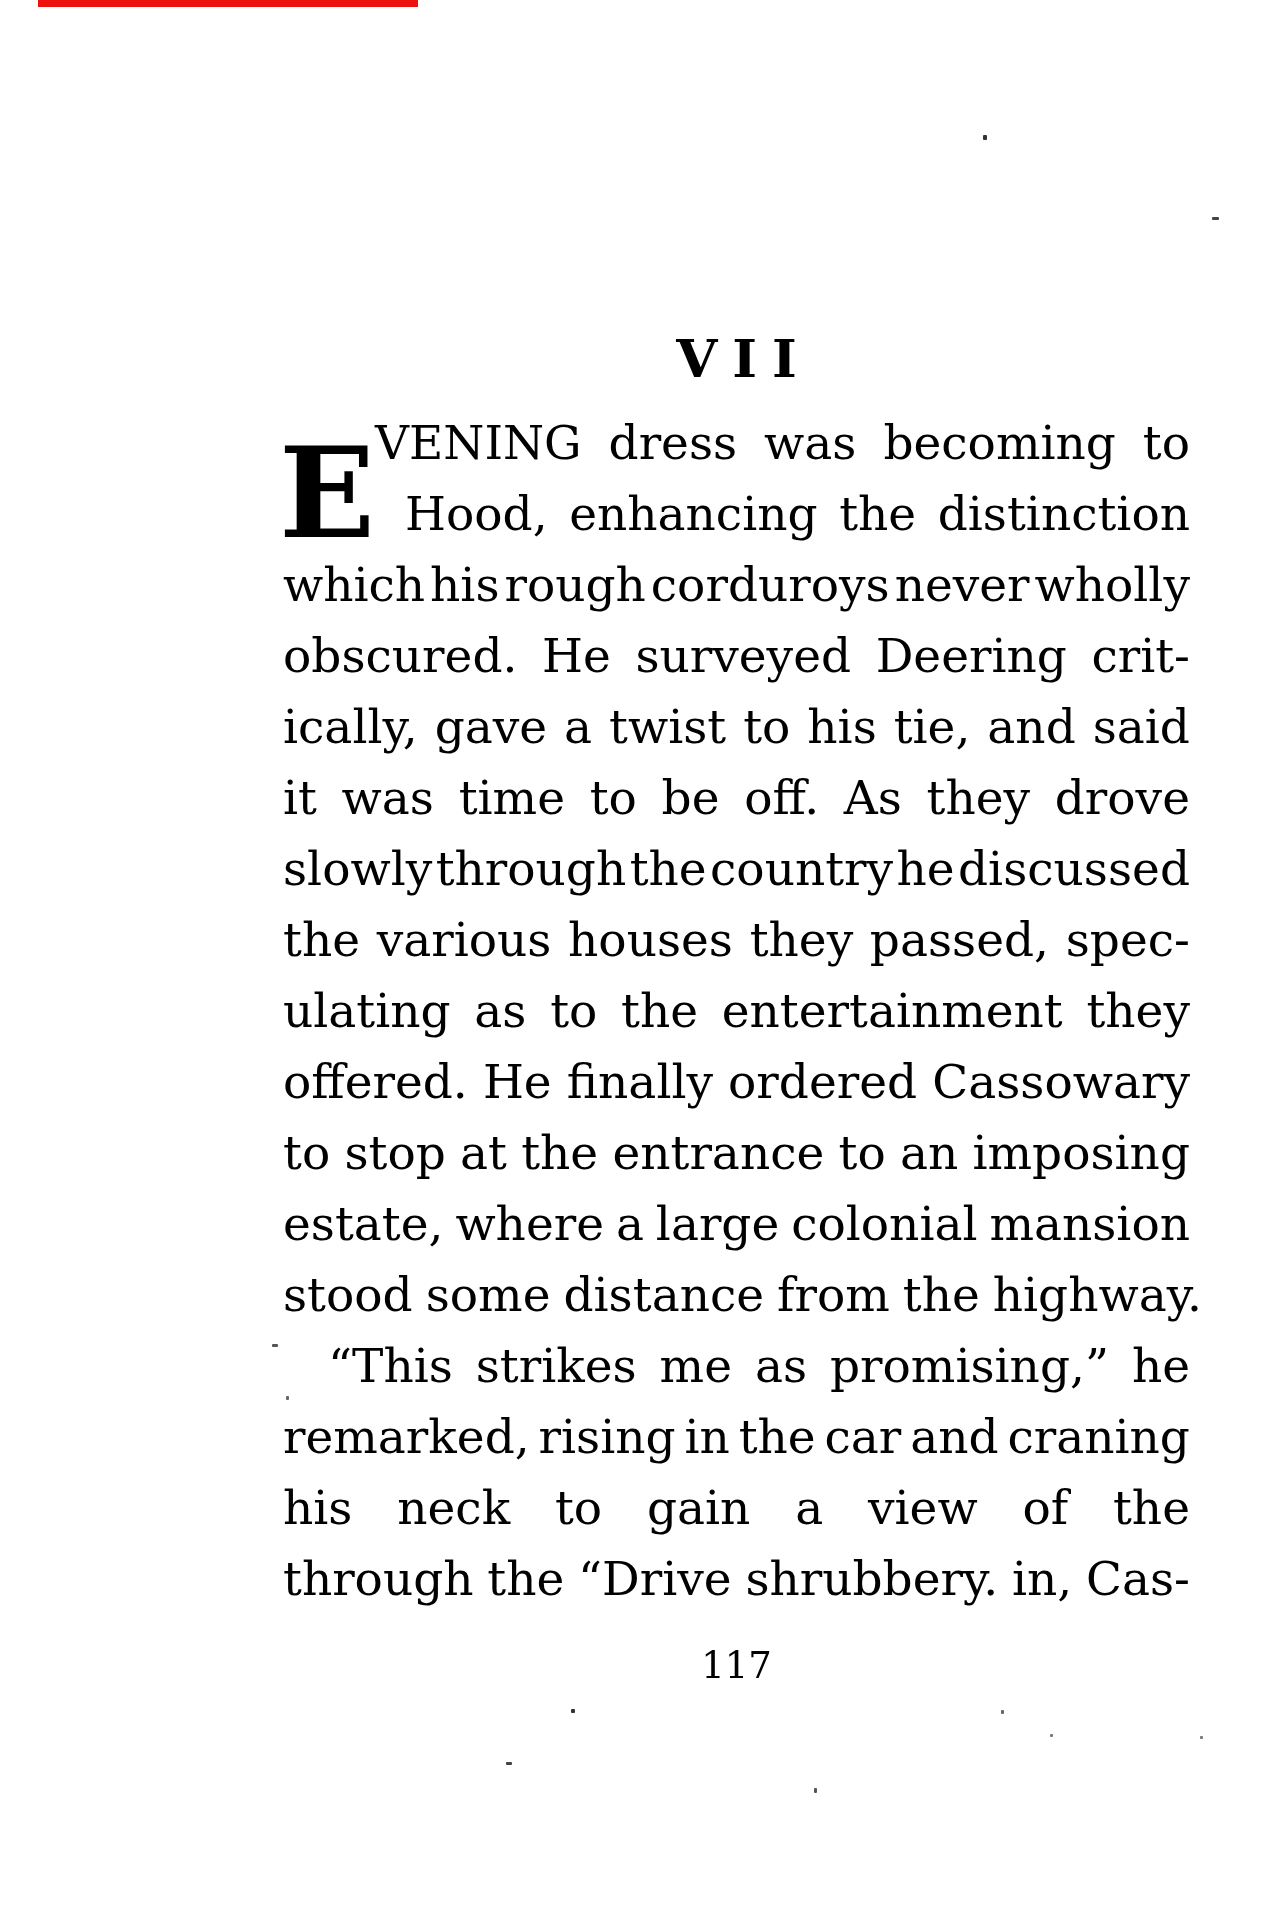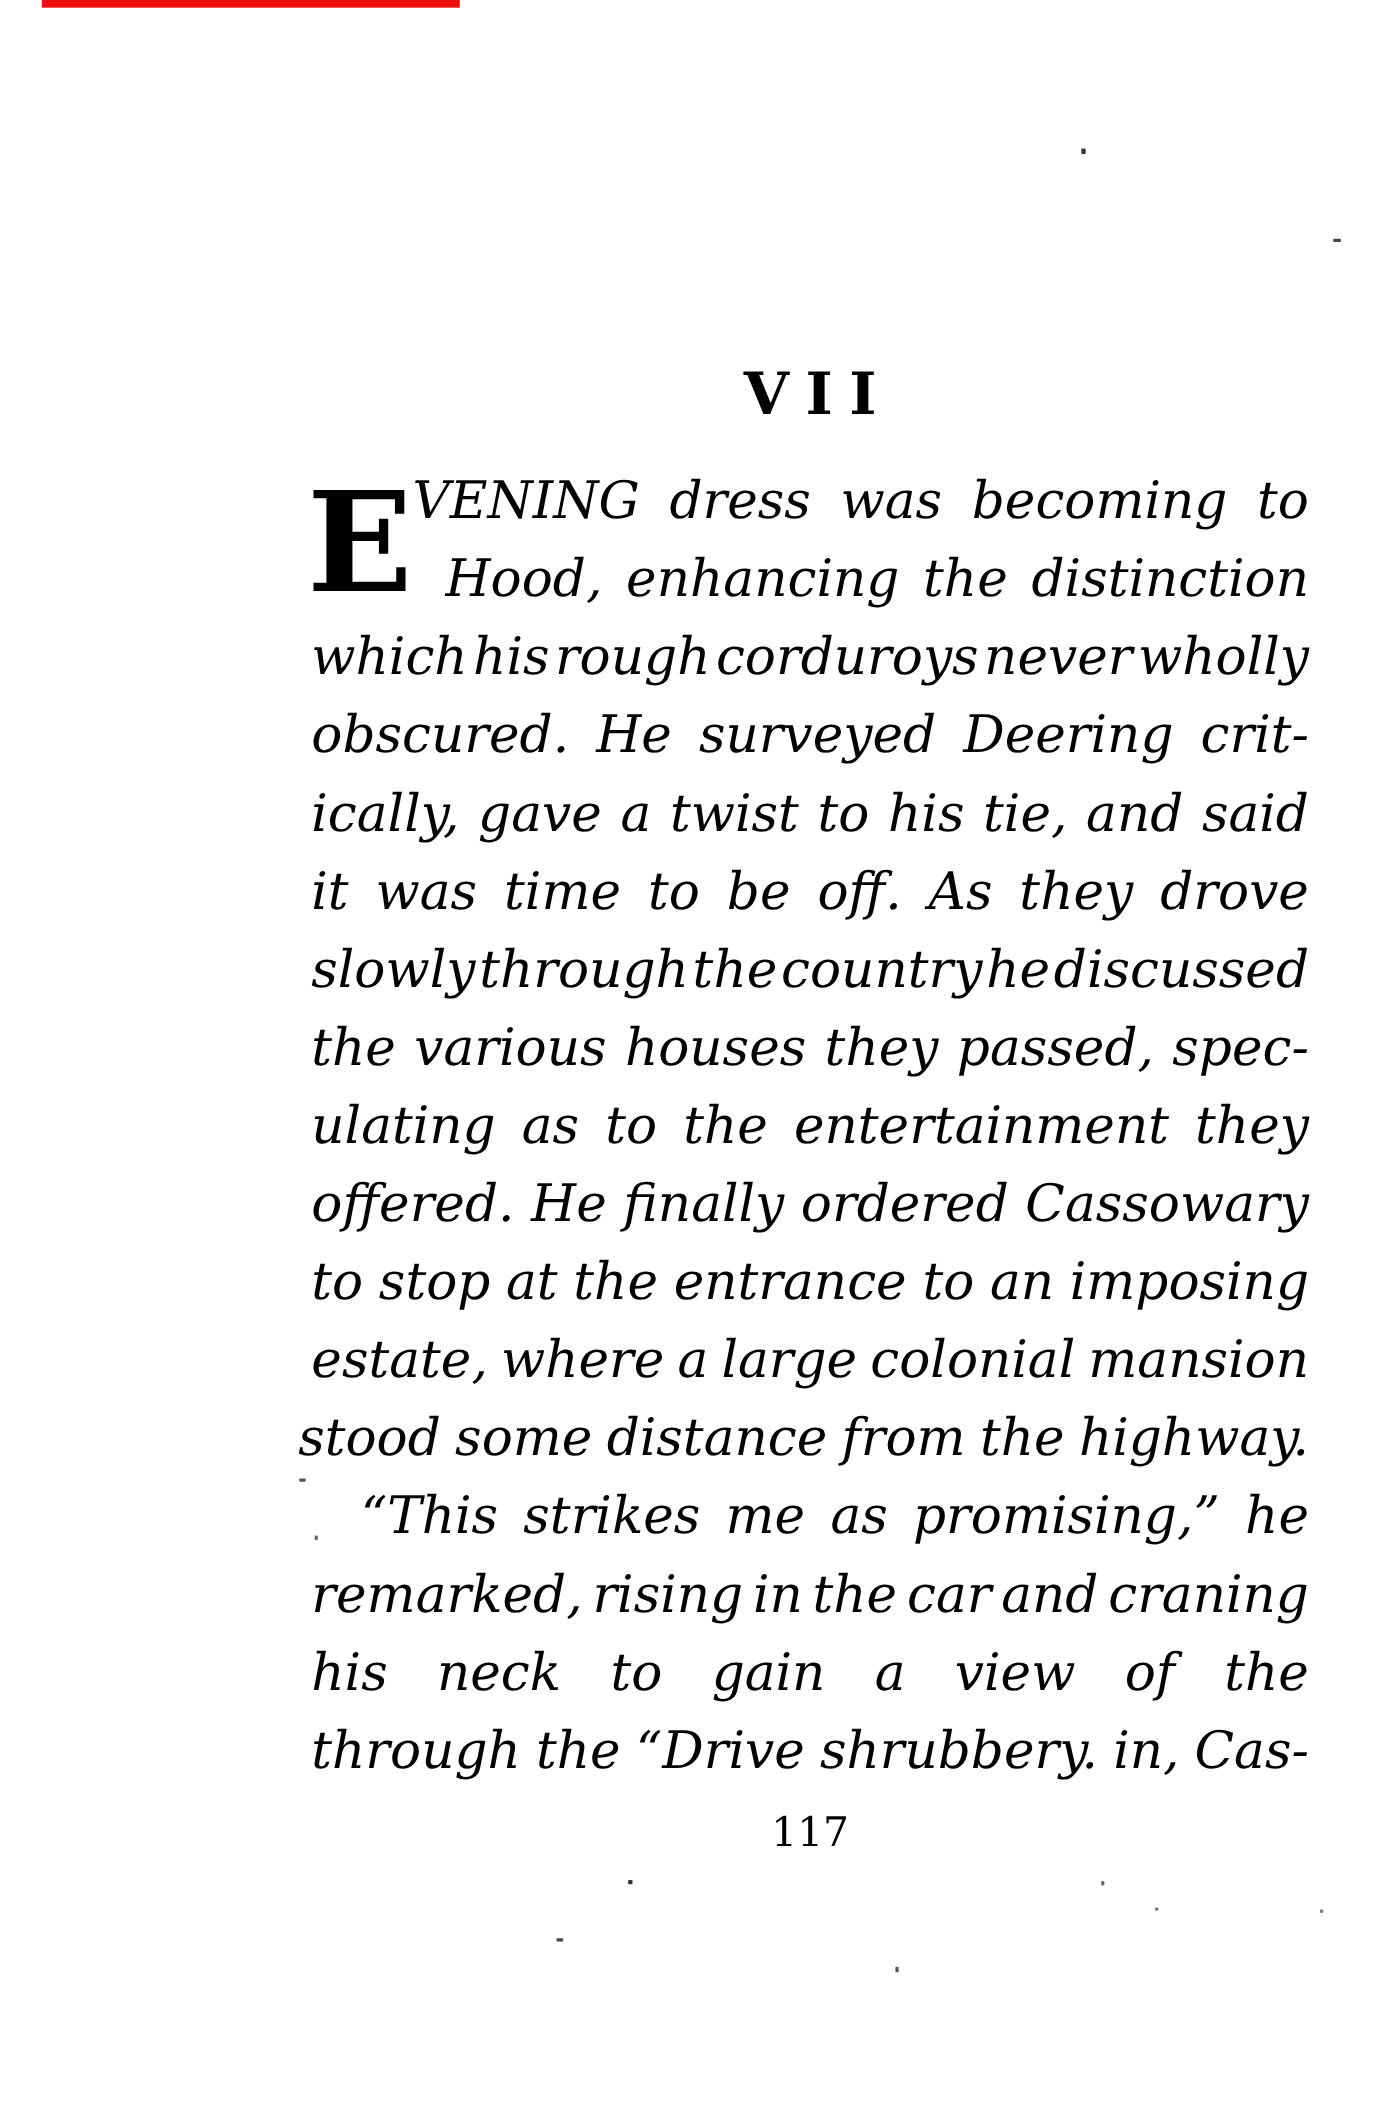--- a/index.html
+++ b/index.html
@@ -3,24 +3,24 @@
 <meta charset="utf-8">
 <style>
   html,body{margin:0;padding:0;background:#ffffff;}
   #page{position:relative;width:1270px;height:1925px;background:#ffffff;overflow:hidden;
         font-family:"DejaVu Serif", serif;color:#000000;}
   #red-line{position:absolute;left:38px;top:0;width:380px;height:7px;}
   #chapter-heading{position:absolute;left:283px;top:332px;width:907px;text-align:center;
         font-size:53px;line-height:53px;letter-spacing:15px;padding-left:15px;box-sizing:border-box;
         font-weight:bold;}
   #drop-cap{position:absolute;left:279px;top:447px;font-size:126px;line-height:92px;font-weight:bold;}
-  #body-block{position:absolute;left:283px;top:420px;width:907px;font-style:italic;}
+  #body-block{position:absolute;left:283px;top:407px;width:907px;}
   .line{height:71px;display:flex;justify-content:space-between;align-items:baseline;
         font-size:47px;line-height:71px;white-space:pre;box-sizing:border-box;}
-  .line.start{justify-content:flex-end;column-gap:13px;}
+  .line.start{justify-content:flex-start;column-gap:13px;}
   .line span{display:inline-block;}
   #page-number{position:absolute;left:283px;top:1647px;width:907px;text-align:center;
         font-size:37px;line-height:37px;}
   .speck{position:absolute;border-radius:1px;}
 </style>
 </head>
 <body>
 
 <div id="page">
   <div id="red-line" style="background: rgb(238, 15, 15);"></div>

